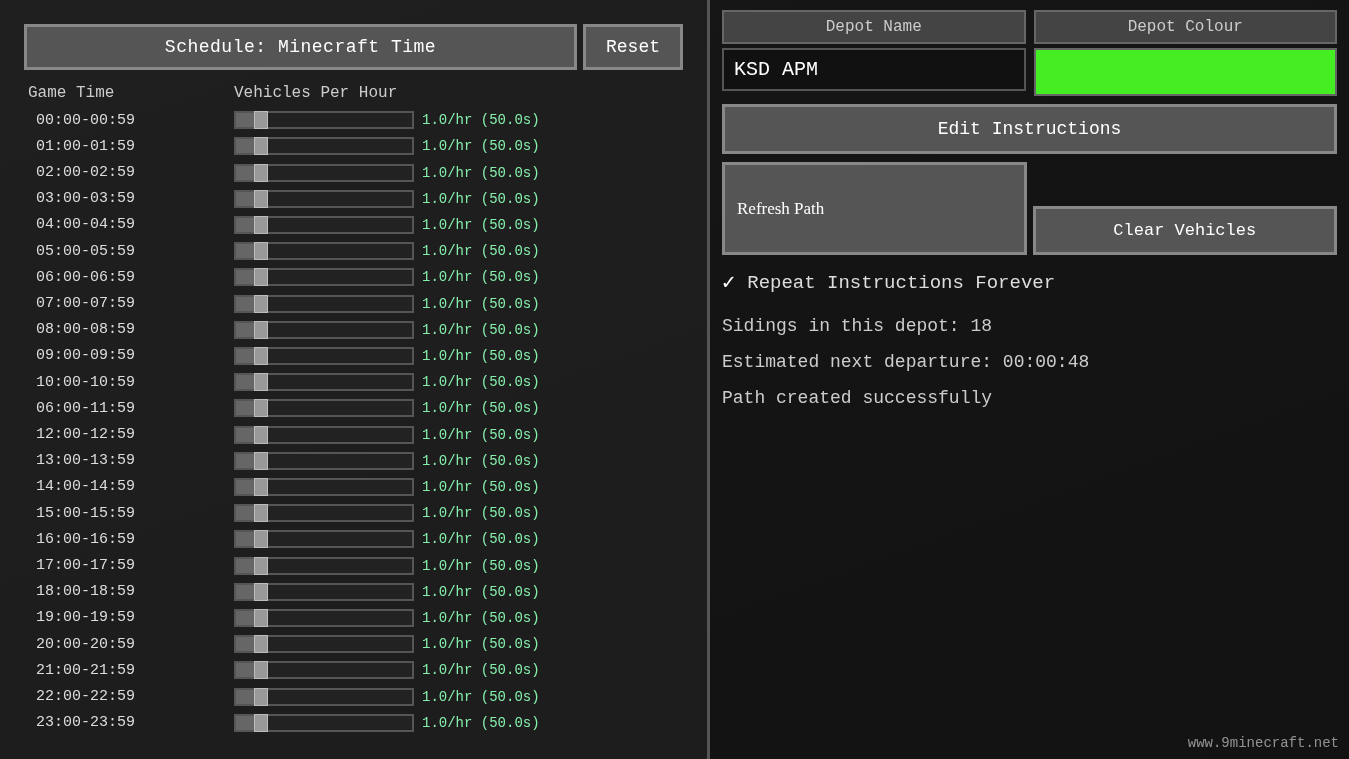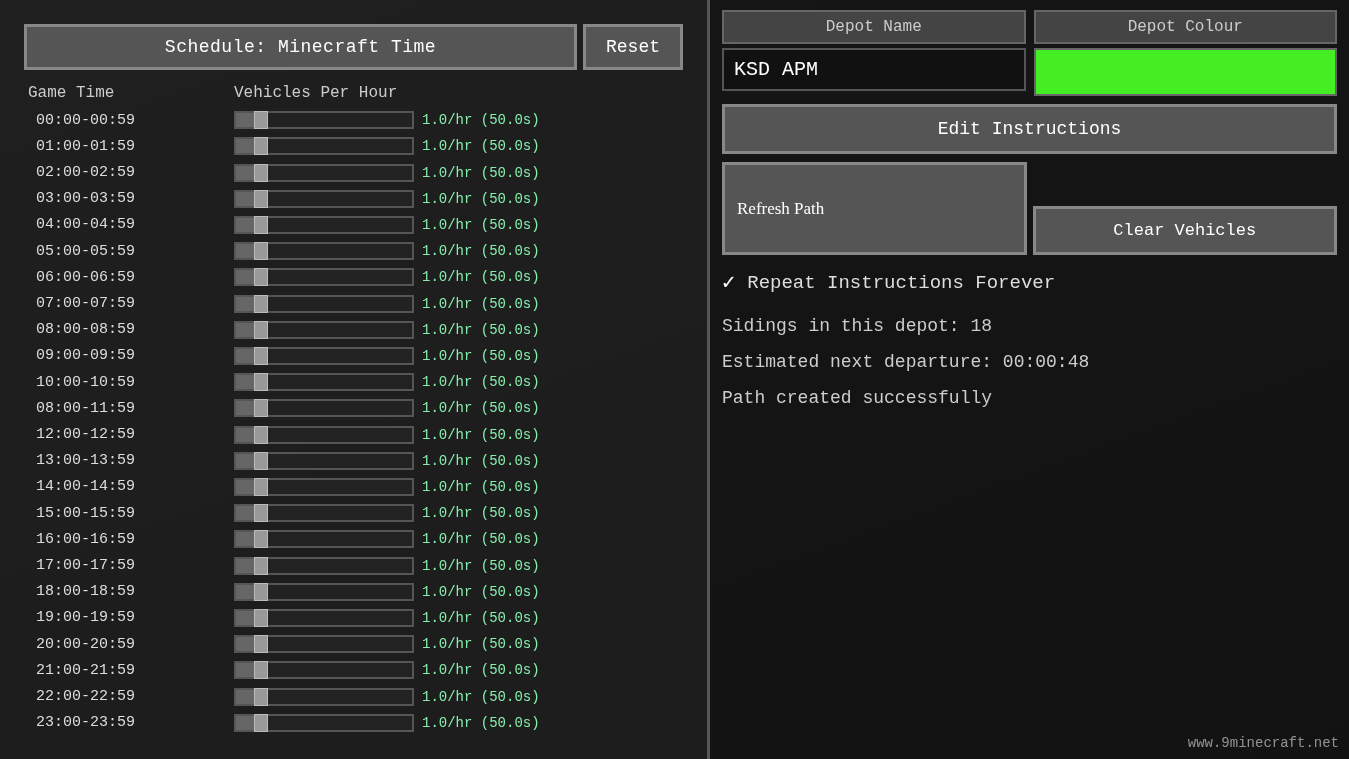--- a/index.html
+++ b/index.html
@@ -401,21 +401,21 @@
         </div>
         <div class="schedule-row">
           <span class="time-label">10:00-10:59</span>
           <div class="slider-container">
             <div class="slider-fill"></div>
             <div class="slider-thumb"></div>
           </div>
           <span class="rate-label">1.0/hr (50.0s)</span>
         </div>
         <div class="schedule-row">
-          <span class="time-label">08:00-11:59</span>
+          <span class="time-label">06:00-11:59</span>
           <div class="slider-container">
             <div class="slider-fill"></div>
             <div class="slider-thumb"></div>
           </div>
           <span class="rate-label">1.0/hr (50.0s)</span>
         </div>
         <div class="schedule-row">
           <span class="time-label">12:00-12:59</span>
           <div class="slider-container">
             <div class="slider-fill"></div>

